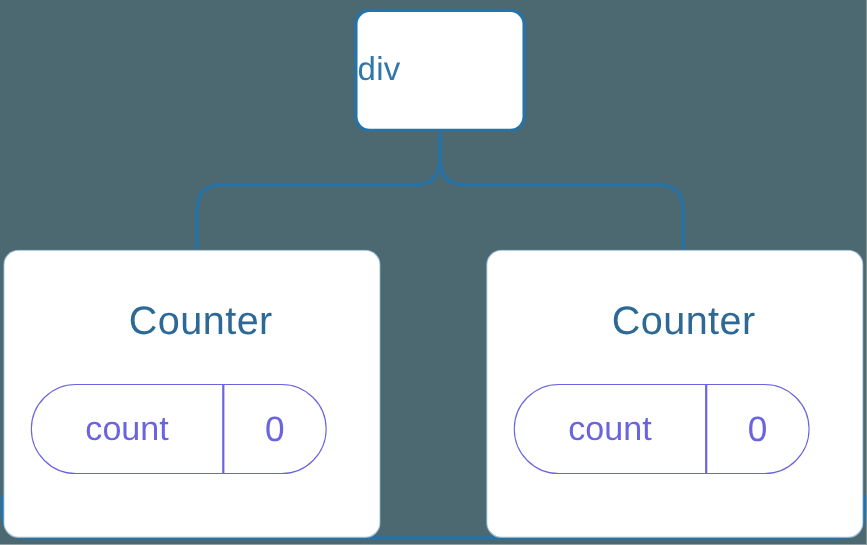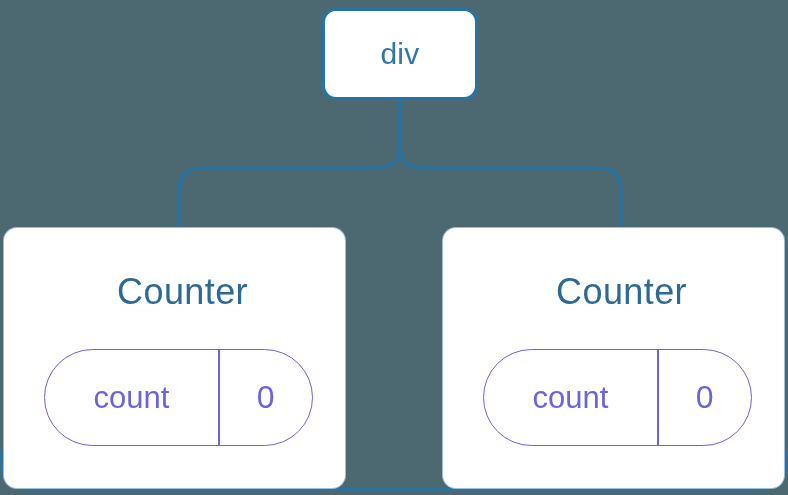--- a/index.html
+++ b/index.html
@@ -17,28 +17,27 @@
     position: absolute;
     left: 0;
     top: 0;
     z-index: 1;
   }
   .root-node {
     position: absolute;
     left: 322px;
     top: 8px;
     width: 156px;
-    height: 92px;
+    height: 112px;
     box-sizing: border-box;
     background: #ffffff;
     border: 3px solid;
     border-radius: 14px;
     display: flex;
     align-items: center;
-    justify-content: center;
     z-index: 2;
   }
   .root-label {
     font-size: 30px;
     font-weight: 500;
     letter-spacing: 0.3px;
   }
   .component-card {
     position: absolute;
     top: 227px;
@@ -56,24 +55,24 @@
     margin-top: 44px;
     text-align: center;
     font-size: 36px;
     font-weight: 500;
     letter-spacing: 0.4px;
     line-height: 40px;
     padding-left: 16px;
   }
   .state-pill {
     position: absolute;
-    left: 40px;
+    left: 24px;
     top: 121px;
     width: 269px;
-    height: 97px;
+    height: 82px;
     box-sizing: border-box;
     border: 1.5px solid;
     border-radius: 50px;
     display: flex;
     align-items: stretch;
     overflow: hidden;
     text-align: right;
   }
   .pill-key-cell {
     width: 173px;

